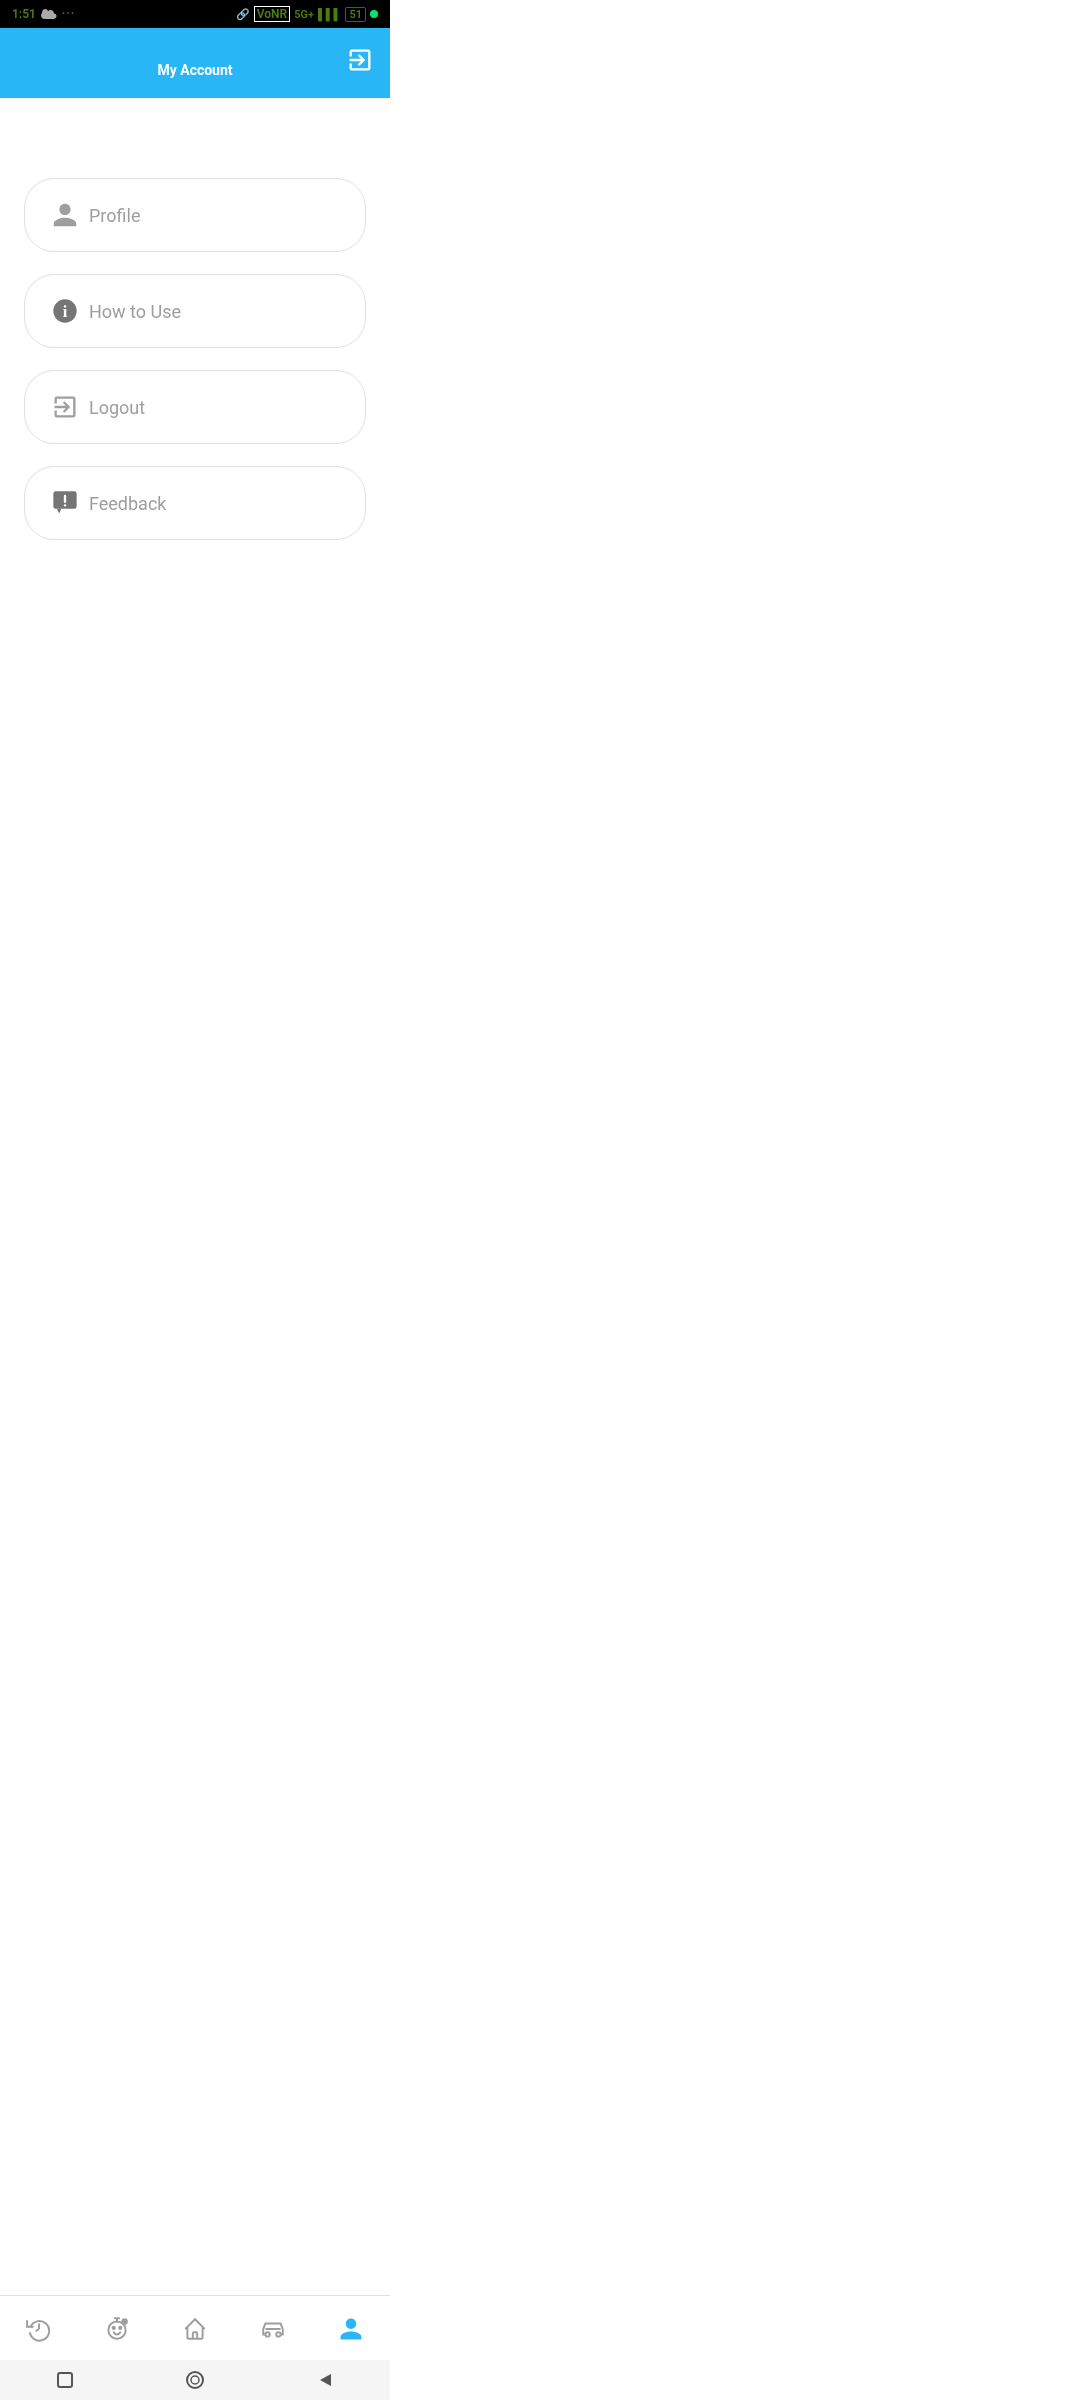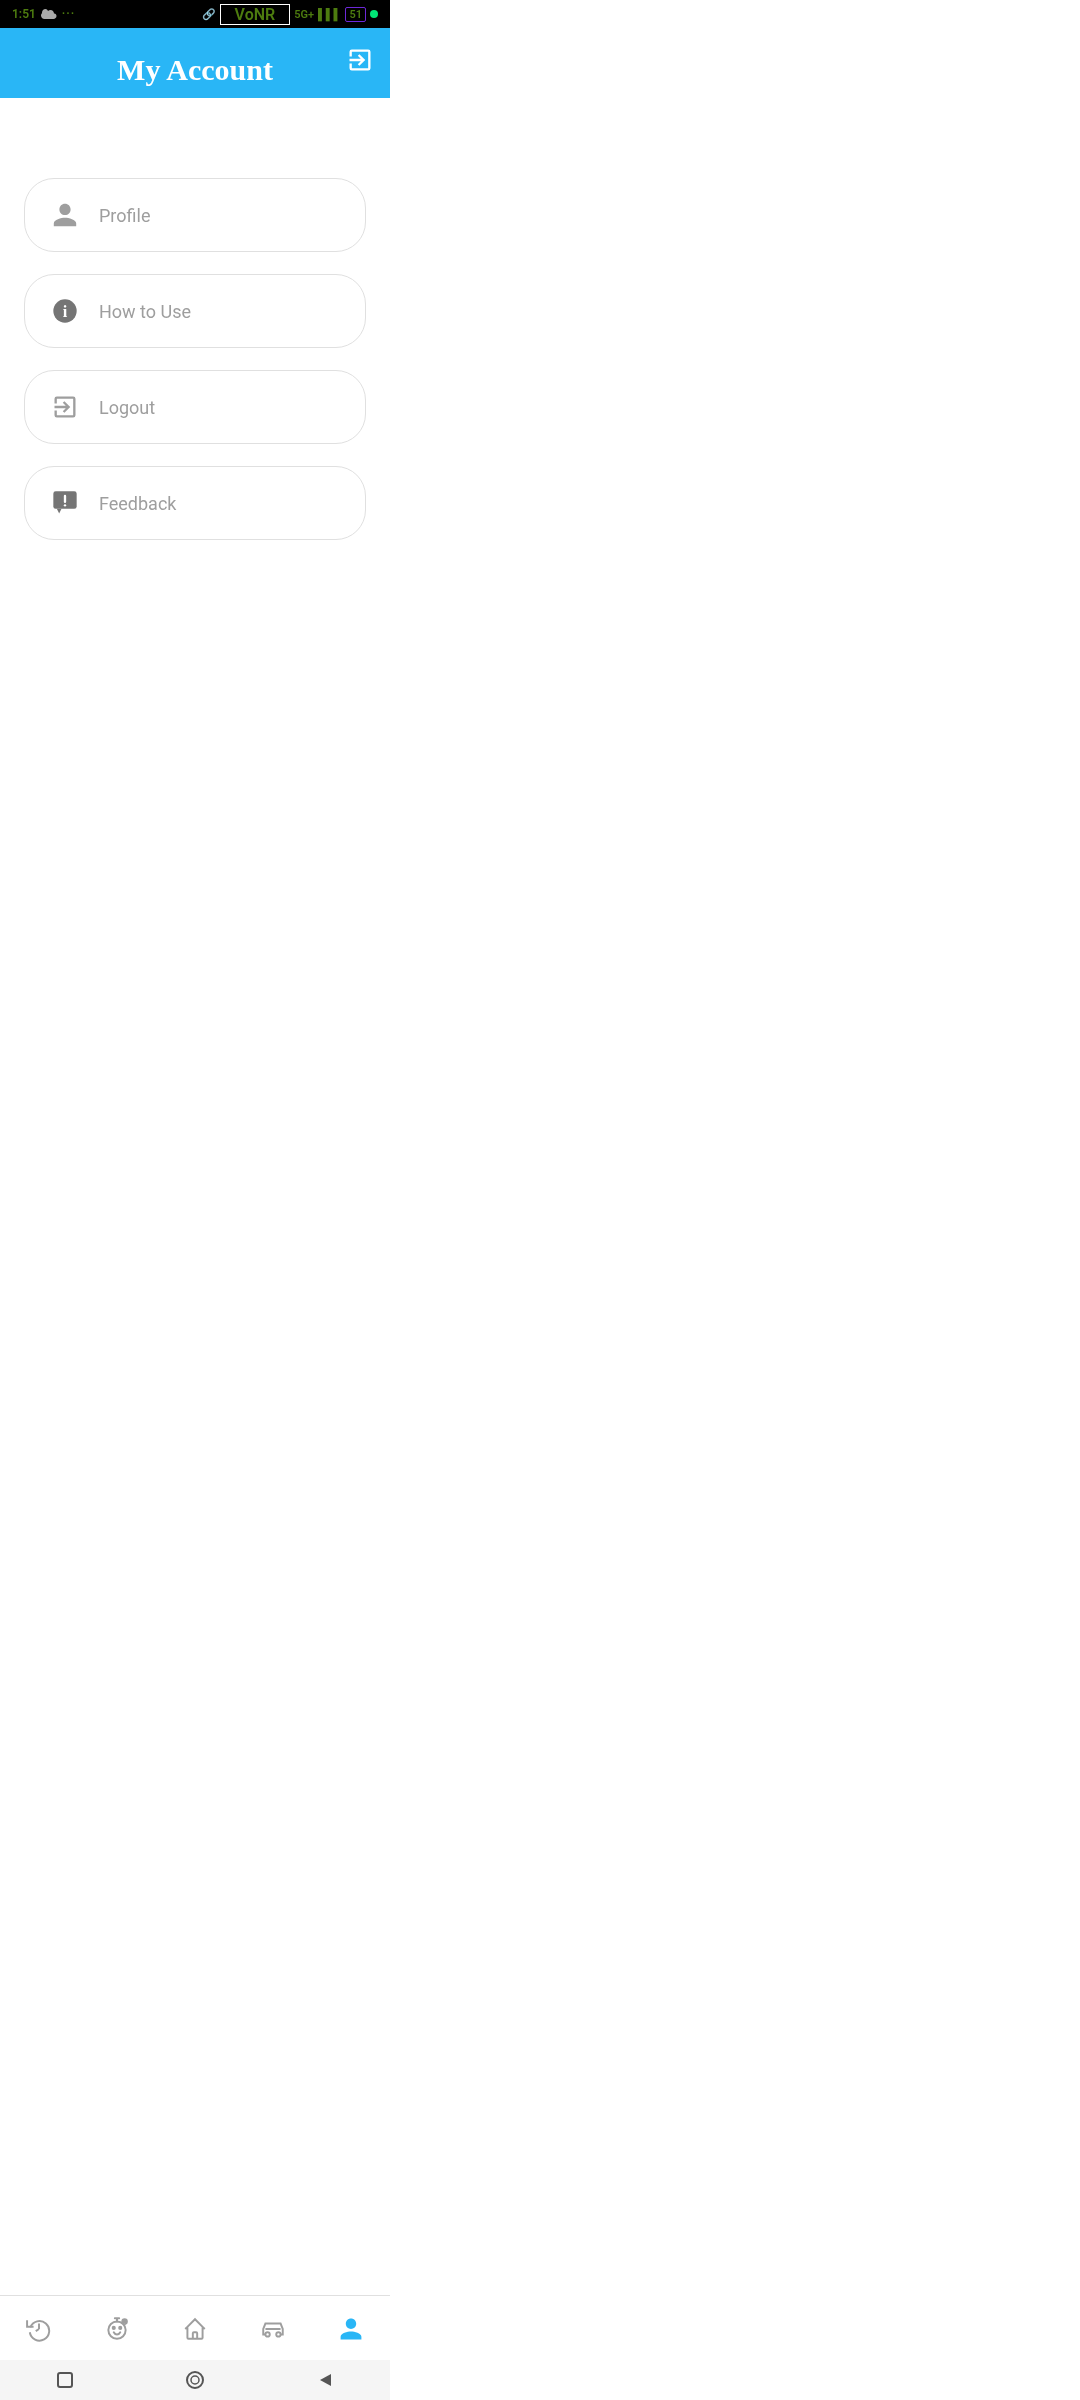--- a/index.html
+++ b/index.html
@@ -57,23 +57,22 @@
       padding: 14px 16px 0 16px;
       display: flex;
       justify-content: center;
       align-items: center;
       position: relative;
       height: 70px;
     }
 
     .header-title {
       color: #fff;
-      font-size: 30px;
+      font-size: 14px;
       font-weight: 700;
-      font-family: Liberation Serif, serif;
     }
 
     .header-logout-btn {
       position: absolute;
       right: 16px;
       top: 50%;
       transform: translateY(-50%);
       color: #fff;
       font-size: 24px;
       cursor: pointer;
@@ -117,21 +116,21 @@
     
     .menu-item {
       display: flex;
       align-items: center;
       border: 1.5px solid #e0e0e0;
       border-radius: 30px;
       padding: 18px 22px;
       margin-bottom: 22px;
       cursor: pointer;
       background: #fff;
-      gap: 16px;
+      gap: 6px;
     }
 
     .menu-icon {
       width: 36px;
       height: 36px;
       display: flex;
       align-items: center;
       justify-content: center;
       flex-shrink: 0;
     }
@@ -220,21 +219,21 @@
 <div class="status-bar">
   <div class="status-left">
     <span>1:51</span>
     <svg width="16" height="12" viewBox="0 0 16 12">
       <path d="M13 5.5C13 3.57 11.43 2 9.5 2c-.96 0-1.82.38-2.47.99C6.54 1.82 5.61 1 4.5 1 2.57 1 1 2.57 1 4.5c0 .24.03.47.07.7C.43 5.57 0 6.49 0 7.5 0 9.43 1.57 11 3.5 11h9c1.66 0 3-1.34 3-3 0-1.5-1.1-2.74-2.5-2.5z" fill="#aaa"></path>
     </svg>
     <span style="letter-spacing:1px;">···</span>
   </div>
   <div class="status-right">
     <span>🔗</span>
-    <span style="font-size:16px;border:1px solid #fff;padding:0 14px;">VoNR</span>
+    <span style="font-size:12px;border:1px solid #fff;padding:0 2px;">VoNR</span>
     <span>5G+</span>
     <span>▌▌▌</span>
     <span style="border:1px solid #6d28d9;padding:0 3px;border-radius:2px;">51</span>
     <div class="green-dot"></div>
   </div>
 </div>
 
 <div class="header">
   <span class="header-title">My Account</span>
   <div class="header-logout-btn">

